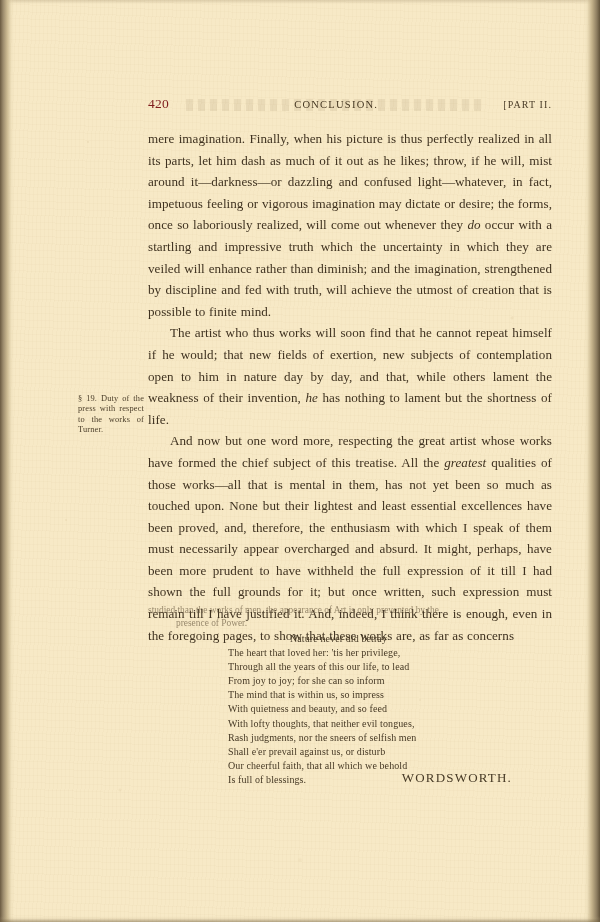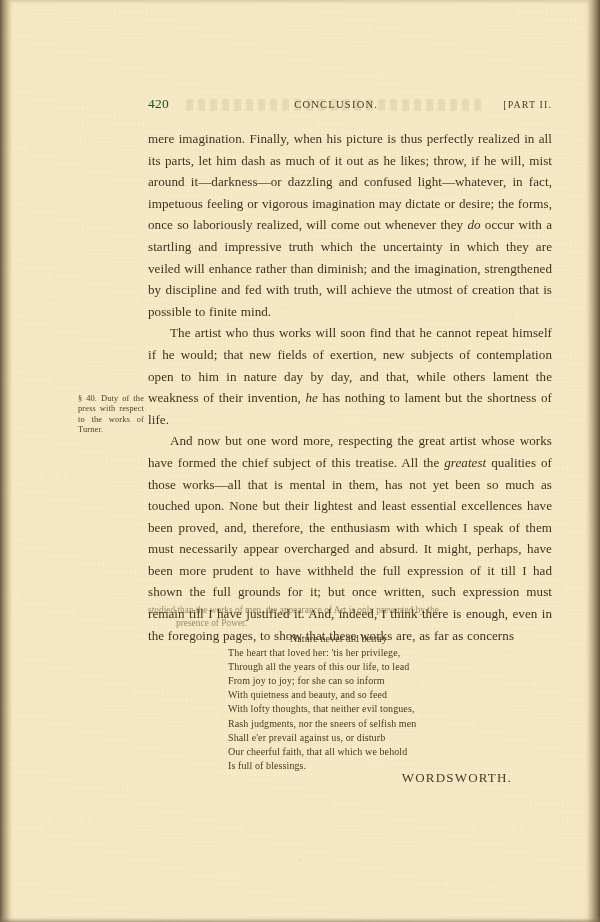--- a/index.html
+++ b/index.html
@@ -104,21 +104,21 @@
     left: 148px;
     top: 96px;
     width: 404px;
     display: flex;
     align-items: baseline;
     color: #4a3c28;
   }
   .folio {
     font-size: 13.5px;
     letter-spacing: 0.3px;
-    color: #14532d;
+    color: #7f1d1d;
   }
   .head-center {
     flex: 1;
     text-align: center;
     font-size: 10.5px;
     letter-spacing: 1.25px;
     color: #453722;
   }
   .head-right {
     font-size: 10px;
@@ -244,38 +244,39 @@
   <div class="ghost-head"></div>
 
   <div class="type-block">
 
     <div class="running-head">
       <span class="folio">420</span>
       <span class="head-center">CONCLUSION.</span>
       <span class="head-right">[PART II.</span>
     </div>
 
-    <div class="side-note">§ 40. Duty of the press with respect to the works of Turner.</div>
+    <div class="side-note">§ 19. Duty of the press with respect to the works of Turner.</div>
 
     <div class="body-col">
       <p class="no-indent">mere imagination.  Finally, when his picture is thus perfectly realized in all its parts, let him dash as much of it out as he likes; throw, if he will, mist around it—darkness—or dazzling and confused light—whatever, in fact, impetuous feeling or vigorous imagination may dictate or desire; the forms, once so laboriously realized, will come out whenever they <em>do</em> occur with a startling and impressive truth which the uncertainty in which they are veiled will enhance rather than diminish; and the imagination, strengthened by discipline and fed with truth, will achieve the utmost of creation that is possible to finite mind.</p>
       <p>The artist who thus works will soon find that he cannot repeat himself if he would; that new fields of exertion, new subjects of contemplation open to him in nature day by day, and that, while others lament the weakness of their invention, <em>he</em> has nothing to lament but the shortness of life.</p>
       <p>And now but one word more, respecting the great artist whose works have formed the chief subject of this treatise.  All the <em>greatest</em> qualities of those works—all that is mental in them, has not yet been so much as touched upon.  None but their lightest and least essential excellences have been proved, and, therefore, the enthusiasm with which I speak of them must necessarily appear overcharged and absurd.  It might, perhaps, have been more prudent to have withheld the full expression of it till I had shown the full grounds for it; but once written, such expression must remain till I have justified it.  And, indeed, I think there is enough, even in the foregoing pages, to show that these works are, as far as concerns</p>
     </div>
 
     <div class="bleed-through">
       <div>studied than the works of men, the appearance of Art is only prevented by the</div>
       <div class="bt-last">presence of Power.</div>
     </div>
 
     <div class="poem">
       <div class="line first">Nature never did betray</div>
       <div class="line">The heart that loved her: 'tis her privilege,</div>
       <div class="line">Through all the years of this our life, to lead</div>
       <div class="line">From joy to joy; for she can so inform</div>
+      <div class="line">The mind that is within us, so impress</div>
       <div class="line">With quietness and beauty, and so feed</div>
       <div class="line">With lofty thoughts, that neither evil tongues,</div>
       <div class="line">Rash judgments, nor the sneers of selfish men</div>
       <div class="line">Shall e'er prevail against us, or disturb</div>
       <div class="line">Our cheerful faith, that all which we behold</div>
       <div class="line">Is full of blessings.</div>
     </div>
 
     <div class="attribution">WORDSWORTH.</div>
 

